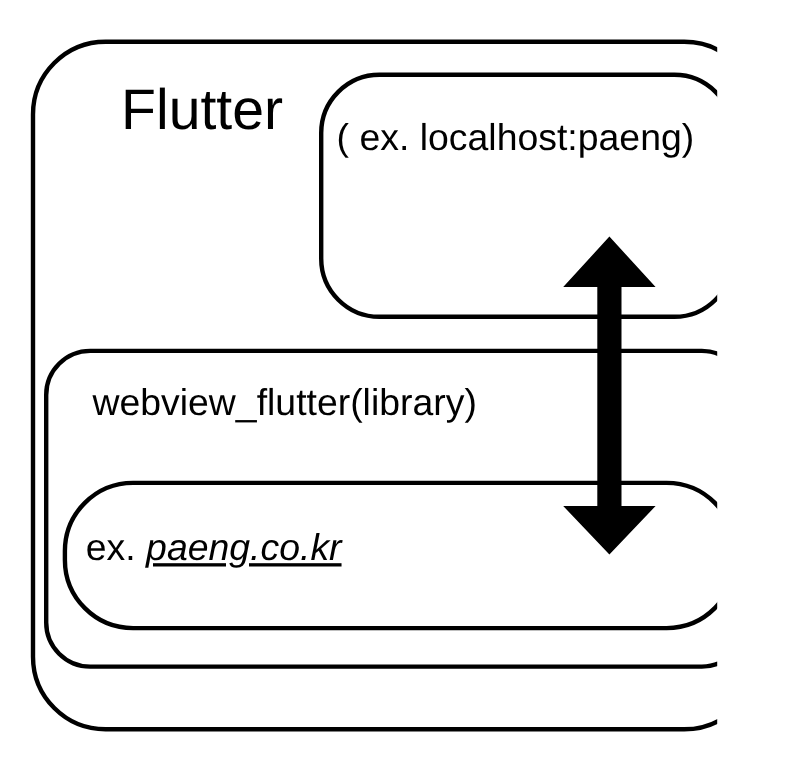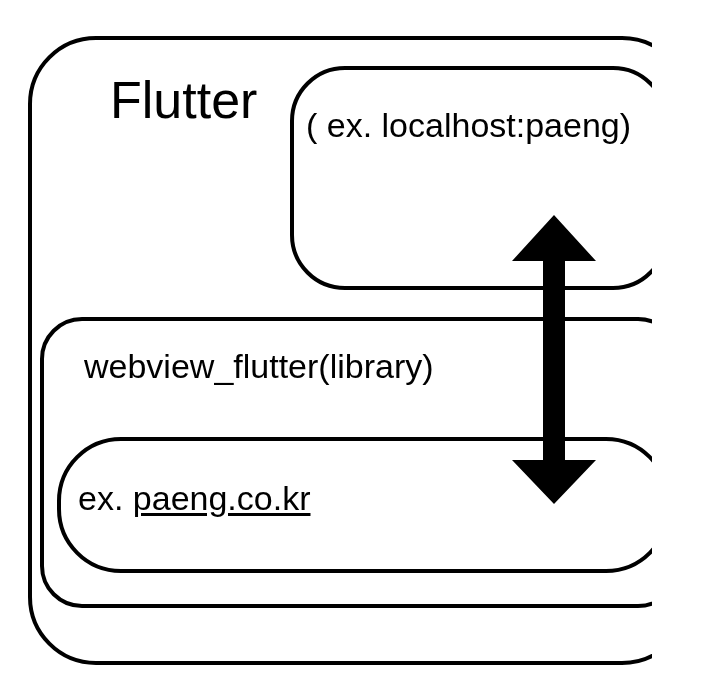--- a/index.html
+++ b/index.html
@@ -65,20 +65,21 @@
     line-height: 40px;
   }
   .site-label {
     left: 78px; top: 478px;
     font-size: 34px;
     line-height: 40px;
   }
   .site-url {
     text-decoration: underline;
     text-underline-offset: 3px;
+    font-style: italic;
   }
   .arrow-svg {
     position: absolute;
     left: 0; top: 0;
     width: 722px; height: 700px;
     pointer-events: none;
   }
 </style>
 </head>
 <body>

